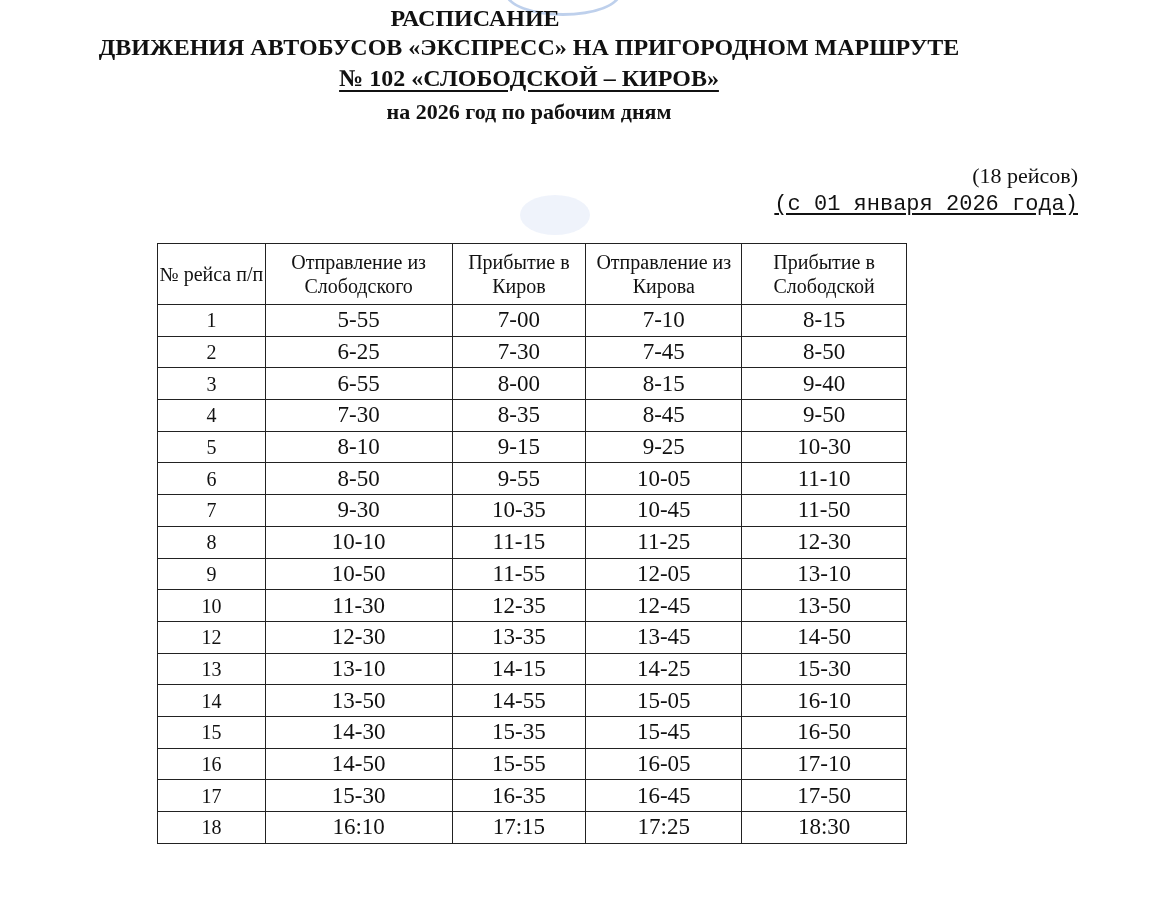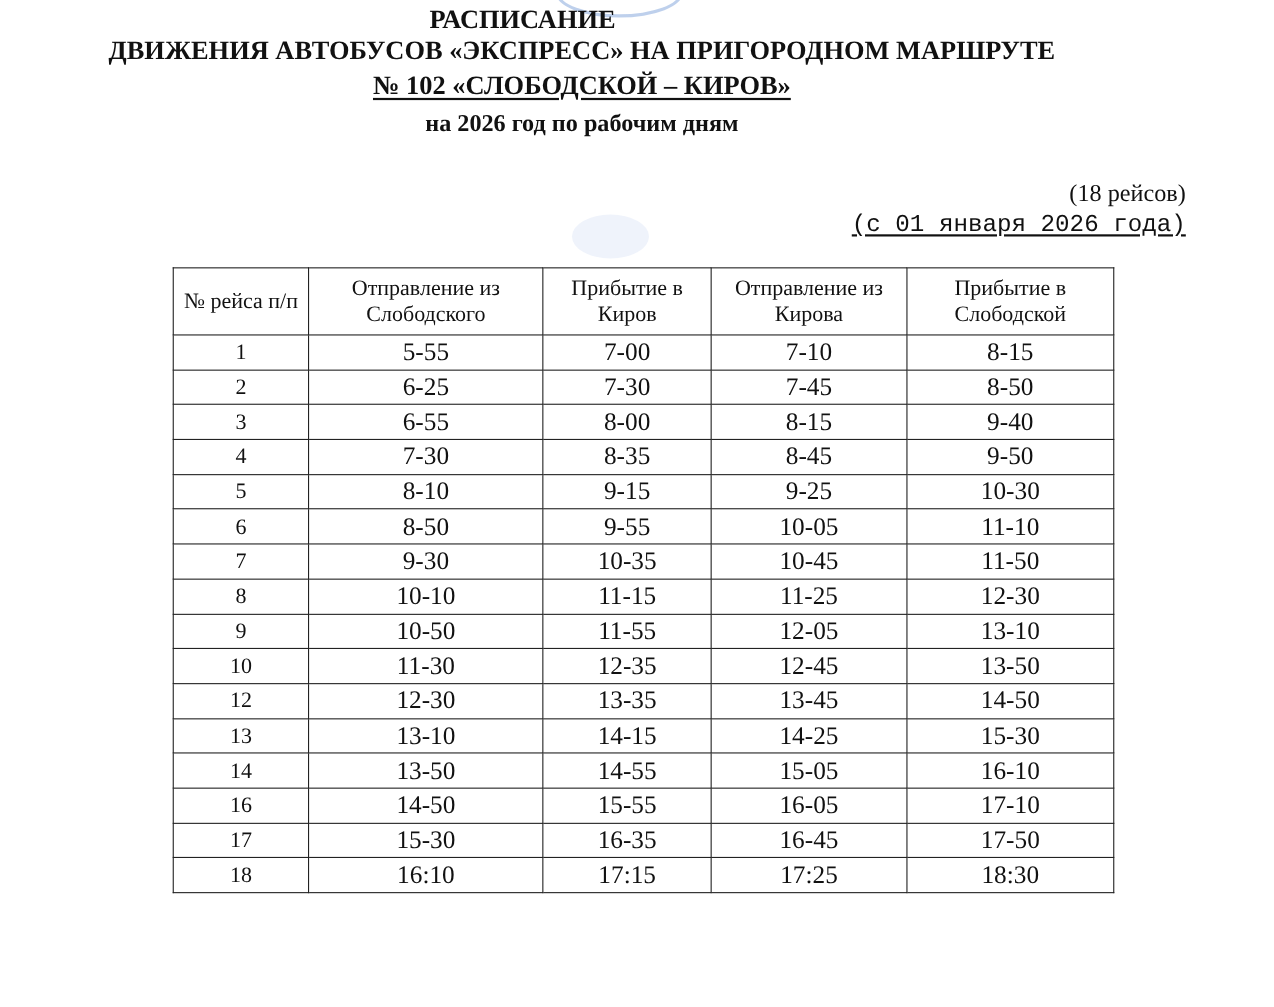--- a/index.html
+++ b/index.html
@@ -12,21 +12,21 @@
   .title { position: absolute; left: 0; width: 1158px; text-align: center; font-weight: bold;
            font-size: 24px; line-height: 28px; }
   .t1 { top: 4px; left: 0px; width: 950px; }
   .t2 { top: 33px; left: -50px; width: 1158px; }
   .t3 { top: 64px; left: -50px; width: 1158px; }
   .t3 span { text-decoration: underline; text-underline-offset: 4px; }
   .t4 { top: 98px; left: -50px; width: 1158px; font-size: 22px; }
   .trips { position: absolute; right: 80px; top: 162px; font-size: 22px; text-align: center; line-height: 28px; }
   .since { position: absolute; right: 80px; top: 191px; font-size: 22px; text-decoration: underline;
            text-underline-offset: 3px; line-height: 28px; font-family: Liberation Mono, monospace; }
-  table { position: absolute; left: 157px; top: 243px; border-collapse: collapse; width: 856px; }
+  table { position: absolute; left: 157px; top: 243px; border-collapse: collapse; width: 750px; }
   th, td { border: 1.5px solid #222; text-align: center; padding: 0; font-weight: normal; }
   th { font-size: 20px; line-height: 24px; height: 60px; vertical-align: middle; }
   td { font-size: 23px; height: 30.7px; line-height: 30px; }
   td.num { font-size: 20px; }
   col.c0 { width: 108px; } col.c1 { width: 187px; } col.c2 { width: 134px; }
   col.c3 { width: 156px; } col.c4 { width: 165px; }
 </style>
 </head>
 <body>
 
@@ -144,20 +144,27 @@
         <td>15-30</td>
       </tr>
       <tr>
         <td class="num">14</td>
         <td>13-50</td>
         <td>14-55</td>
         <td>15-05</td>
         <td>16-10</td>
       </tr>
       <tr>
+        <td class="num">15</td>
+        <td>14-30</td>
+        <td>15-35</td>
+        <td>15-45</td>
+        <td>16-50</td>
+      </tr>
+      <tr>
         <td class="num">16</td>
         <td>14-50</td>
         <td>15-55</td>
         <td>16-05</td>
         <td>17-10</td>
       </tr>
       <tr>
         <td class="num">17</td>
         <td>15-30</td>
         <td>16-35</td>

